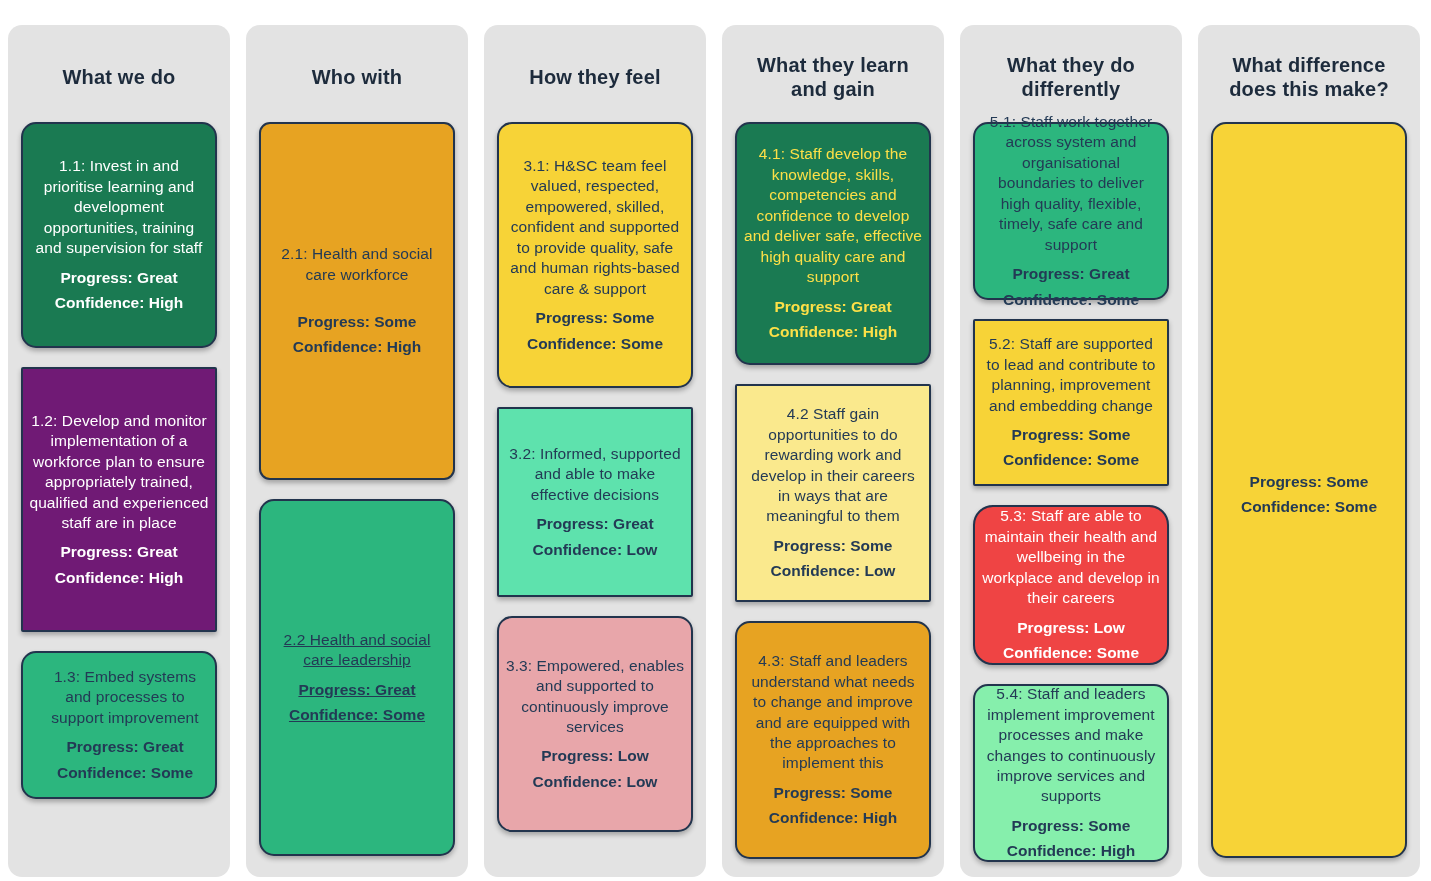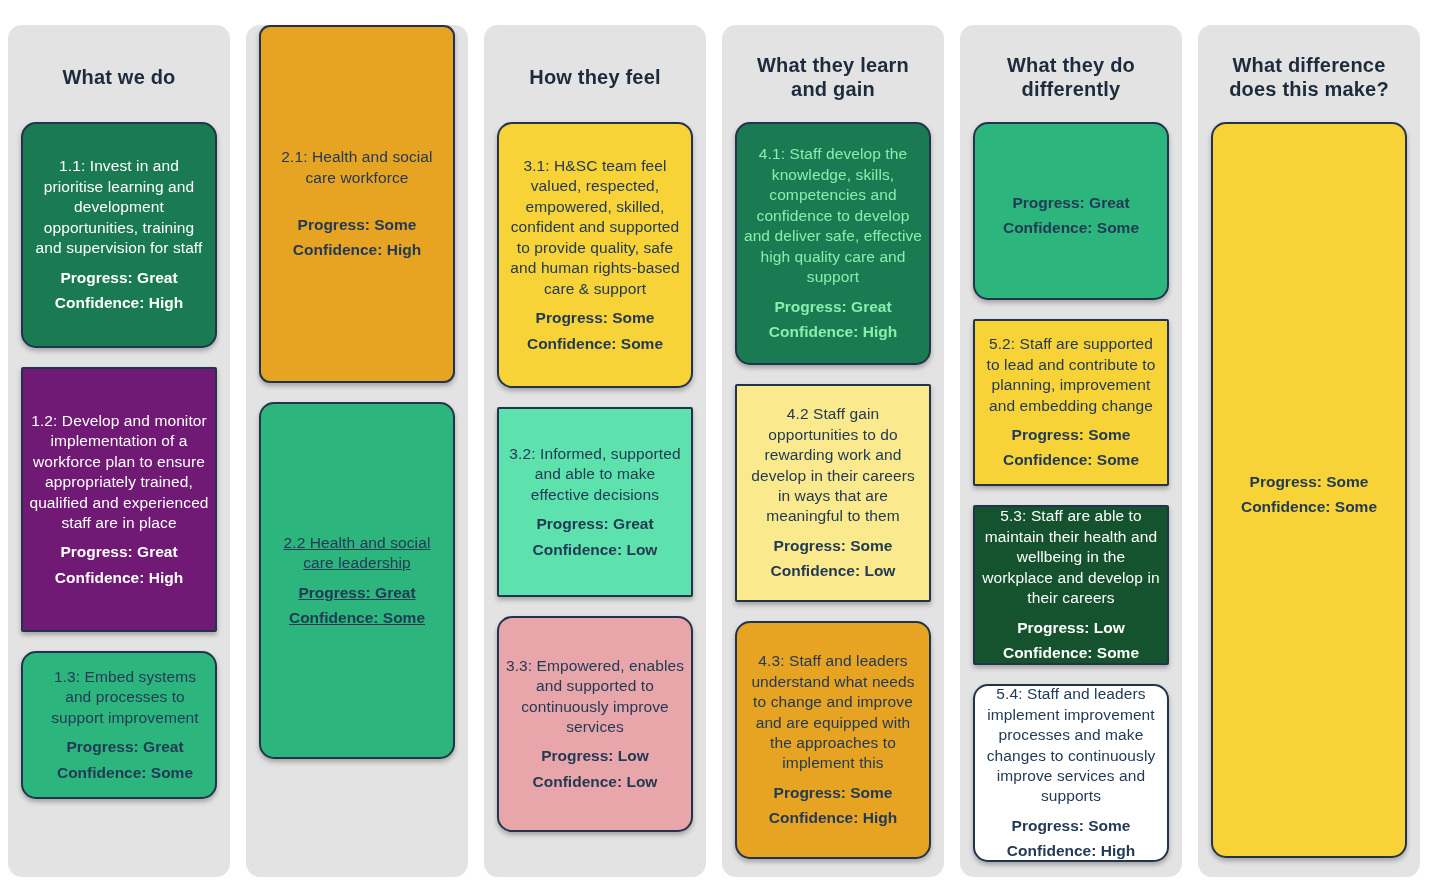--- a/index.html
+++ b/index.html
@@ -86,20 +86,21 @@
     <p class="card-confidence">Confidence: High</p>
   </article>
         <article class="card rounded" style="background: rgb(44, 182, 126); color: rgb(35, 58, 85); height: 148px; padding-left: 18px;">
     <p class="card-title">1.3: Embed systems and processes to support improvement</p>
     <p class="card-progress">Progress: Great</p>
     <p class="card-confidence">Confidence: Some</p>
   </article>
       </div>
   </section>
     <section class="column">
+    <h2 class="column-header">Who with</h2>
     <div class="cards">
         <article class="card rounded" style="background: rgb(231, 163, 34); color: rgb(35, 58, 85); height: 358px; border-radius: 11px;">
     <p class="card-title">2.1: Health and social care workforce</p>
     <p class="card-progress" style="margin-top: 27px;">Progress: Some</p>
     <p class="card-confidence">Confidence: High</p>
   </article>
         <article class="card rounded" style="background: rgb(44, 182, 126); color: rgb(35, 58, 85); height: 357px; text-decoration: underline;">
     <p class="card-title">2.2 Health and social care leadership</p>
     <p class="card-progress">Progress: Great</p>
     <p class="card-confidence">Confidence: Some</p>
@@ -122,55 +123,56 @@
         <article class="card rounded" style="background: rgb(232, 166, 170); color: rgb(35, 58, 85); height: 216px;">
     <p class="card-title">3.3: Empowered, enables and supported to continuously improve services</p>
     <p class="card-progress">Progress: Low</p>
     <p class="card-confidence">Confidence: Low</p>
   </article>
       </div>
   </section>
     <section class="column">
     <h2 class="column-header">What they learn and gain</h2>
     <div class="cards">
-        <article class="card rounded" style="background: rgb(26, 122, 82); color: #86efac; height: 243px;">
+        <article class="card rounded" style="background: rgb(26, 122, 82); color: #fde047; height: 243px;">
     <p class="card-title">4.1: Staff develop the knowledge, skills, competencies and confidence to develop and deliver safe, effective high quality care and support</p>
     <p class="card-progress">Progress: Great</p>
     <p class="card-confidence">Confidence: High</p>
   </article>
         <article class="card square" style="background: rgb(250, 233, 141); color: rgb(35, 58, 85); height: 218px;">
     <p class="card-title">4.2 Staff gain opportunities to do rewarding work and develop in their careers in ways that are meaningful to them</p>
     <p class="card-progress">Progress: Some</p>
     <p class="card-confidence">Confidence: Low</p>
   </article>
         <article class="card rounded" style="background: rgb(231, 163, 34); color: rgb(35, 58, 85); height: 238px;">
     <p class="card-title">4.3: Staff and leaders understand what needs to change and improve and are equipped with the approaches to implement this</p>
     <p class="card-progress">Progress: Some</p>
     <p class="card-confidence">Confidence: High</p>
   </article>
       </div>
   </section>
     <section class="column">
     <h2 class="column-header">What they do differently</h2>
     <div class="cards">
         <article class="card rounded" style="background: rgb(44, 182, 126); color: rgb(35, 58, 85); height: 178px;">
+    <p class="card-title">5.1: Staff work together across system and organisational boundaries to deliver high quality, flexible, timely, safe care and support</p>
     <p class="card-progress">Progress: Great</p>
     <p class="card-confidence">Confidence: Some</p>
   </article>
         <article class="card square" style="background: rgb(247, 211, 55); color: rgb(35, 58, 85); height: 167px;">
     <p class="card-title">5.2: Staff are supported to lead and contribute to planning, improvement and embedding change</p>
     <p class="card-progress">Progress: Some</p>
     <p class="card-confidence">Confidence: Some</p>
   </article>
-        <article class="card square" style="background: #14532d; color: rgb(255, 255, 255); height: 160px;">
+        <article class="card square" style="background: #ef4444; color: rgb(255, 255, 255); height: 160px; border-radius: 20px;">
     <p class="card-title">5.3: Staff are able to maintain their health and wellbeing in the workplace and develop in their careers</p>
     <p class="card-progress">Progress: Low</p>
     <p class="card-confidence">Confidence: Some</p>
   </article>
-        <article class="card rounded" style="background: #ffffff; color: rgb(35, 58, 85); height: 178px;">
+        <article class="card rounded" style="background: #86efac; color: rgb(35, 58, 85); height: 178px;">
     <p class="card-title">5.4: Staff and leaders implement improvement processes and make changes to continuously improve services and supports</p>
     <p class="card-progress">Progress: Some</p>
     <p class="card-confidence">Confidence: High</p>
   </article>
       </div>
   </section>
     <section class="column">
     <h2 class="column-header">What difference does this make?</h2>
     <div class="cards">
         <article class="card rounded" style="background: rgb(247, 211, 55); color: rgb(35, 58, 85); height: 736px;">

